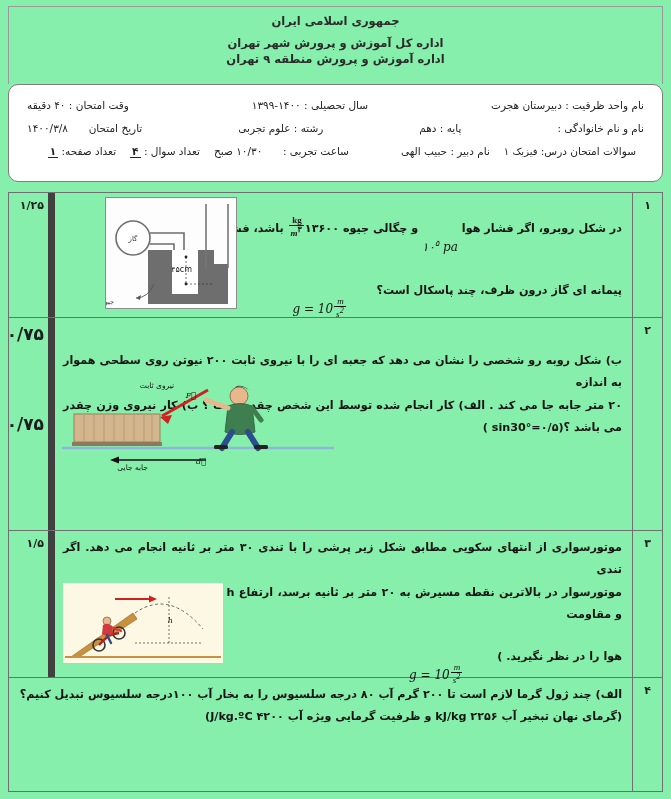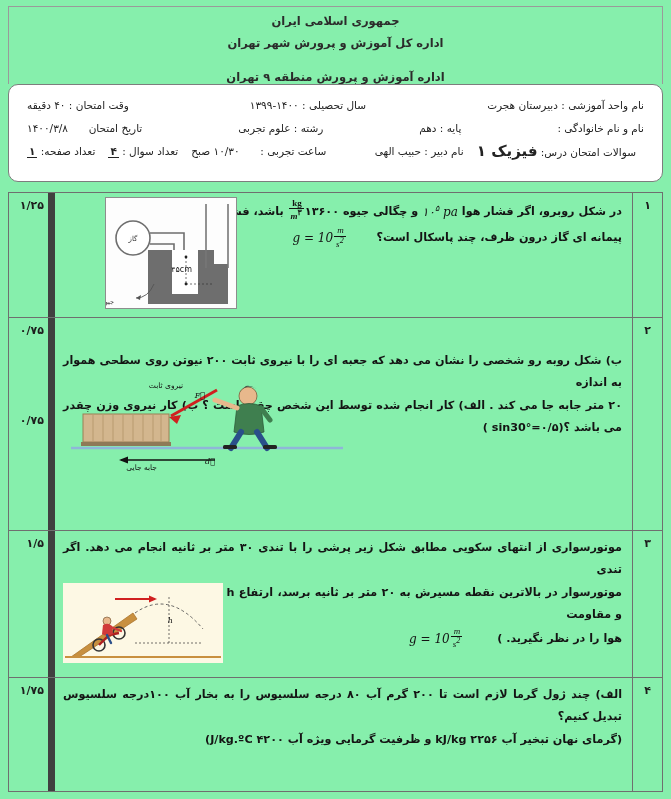--- a/index.html
+++ b/index.html
@@ -27,21 +27,21 @@
   .hdr-line {
     text-align: center;
     font-size: 11.5px;
     color: #2b2b2b;
     line-height: 1.05;
     font-weight: 600;
     direction: rtl;
   }
   .hdr-line.l1 { margin-top: 8px; }
   .hdr-line.l2 { margin-top: 10px; }
-  .hdr-line.l3 { margin-top: 22px; }
+  .hdr-line.l3 { margin-top: 4px; }
 
   .hdr-info-box {
     position: absolute;
     left: 8px; top: 84px;
     width: 655px; height: 98px;
     border: 1px solid #7d7d7d;
     border-radius: 10px;
     background: #fff;
     padding: 6px 12px 4px 12px;
   }
@@ -58,21 +58,21 @@
   }
   .info-row.r1 { margin-top: 2px; }
   .info-row.r4 {
     border-top: none;
     font-size: 10.5px;
     justify-content: flex-start;
     gap: 0;
     padding-right: 14px;
   }
   .info-cell { white-space: nowrap; }
-  .info-cell.strong { font-weight: 700; font-size: 15px; }
+  .info-cell.strong { font-weight: 400; font-size: 10px; }
   .info-underline { border-bottom: 1px solid #222; padding: 0 2px; font-weight: 700; }
   .sp-lg { width: 52px; display:inline-block; }
   .sp-sm { width: 14px; display:inline-block; }
 
   
   .qtable {
     position: absolute;
     left: 8px; top: 192px;
     width: 655px;
     height: 600px;
@@ -110,40 +110,41 @@
     text-align: right;
     padding: 6px 4px 0 0;
     font-size: 11px;
     font-weight: 700;
     color: #1d1d1d;
     position: relative;
   }
   .score-sub {
     position: absolute;
     right: 4px;
-    font-size: 11px;
+    font-size: 17px;
     font-weight: 700;
   }
 
   .qtext {
     font-size: 11.2px;
     font-weight: 700;
     color: #141414;
     line-height: 2.0;
     text-align: justify;
     direction: rtl;
   }
   .math {
     font-family: "DejaVu Serif", "Liberation Serif", serif;
     font-style: italic;
     font-weight: 400;
     font-size: 12px;
     direction: ltr;
     display: inline-block;
     vertical-align: middle;
+    margin-top: 36px;
   }
   .frac {
     display: inline-block;
     vertical-align: -0.45em;
     text-align: right;
     font-size: 9px;
     line-height: 1.05;
     direction: ltr;
     margin: 0 1px;
     font-family: Liberation Serif, serif;
@@ -155,21 +156,21 @@
   
   .fig-q1 {
     position: absolute;
     left: 50px; top: 4px;
     width: 132px; height: 112px;
     border: 1px solid #8d8d8d;
     background: #fdfdfd;
   }
   .fig-q2 {
     position: absolute;
-    left: 10px; top: 58px;
+    left: 1px; top: 58px;
     width: 285px; height: 95px;
   }
   .fig-q3 {
     position: absolute;
     left: 8px; top: 52px;
     width: 160px; height: 80px;
     background: #fdf8e4;
   }
 
   .q-body-tall { min-height: 120px; }
@@ -182,21 +183,21 @@
   <div class="hdr-title-box">
     <div class="hdr-line l1">جمهوری اسلامی ایران</div>
     <div class="hdr-line l2">اداره کل آموزش و پرورش شهر تهران</div>
     <div class="hdr-line l3">اداره آموزش و پرورش منطقه ۹ تهران</div>
   </div>
 
   <div class="hdr-info-box">
 
     <div class="info-row r1">
       <span class="info-cell">
-        <span>نام واحد آموزشی :</span>
+        <span>نام واحد ظرفیت :</span>
         <span>دبیرستان هجرت</span>
       </span>
       <span class="info-cell">
         <span>سال تحصیلی :</span>
         <span>۱۴۰۰-۱۳۹۹</span>
       </span>
       <span class="info-cell">
         <span>وقت امتحان :</span>
         <span>۴۰ دقیقه</span>
       </span>
@@ -414,17 +415,16 @@
       </div>
       <div class="col-score">۱/۵</div>
     </div>
 
     <div class="qrow" style="height:113px;">
       <div class="col-num">۴</div>
       <div class="col-body">
         <div class="qtext">الف) چند ژول گرما لازم است تا ۲۰۰ گرم آب ۸۰ درجه سلسیوس را به بخار آب ۱۰۰درجه سلسیوس تبدیل کنیم؟</div>
         <div class="qtext">(گرمای نهان تبخیر آب ۲۲۵۶ kJ/kg و ظرفیت گرمایی ویژه آب ۴۲۰۰ J/kg.ºC)</div>
       </div>
-      <div class="col-score">۱/۷۵</div>
     </div>
 
   </div>
 </div>
 
 </body></html>

